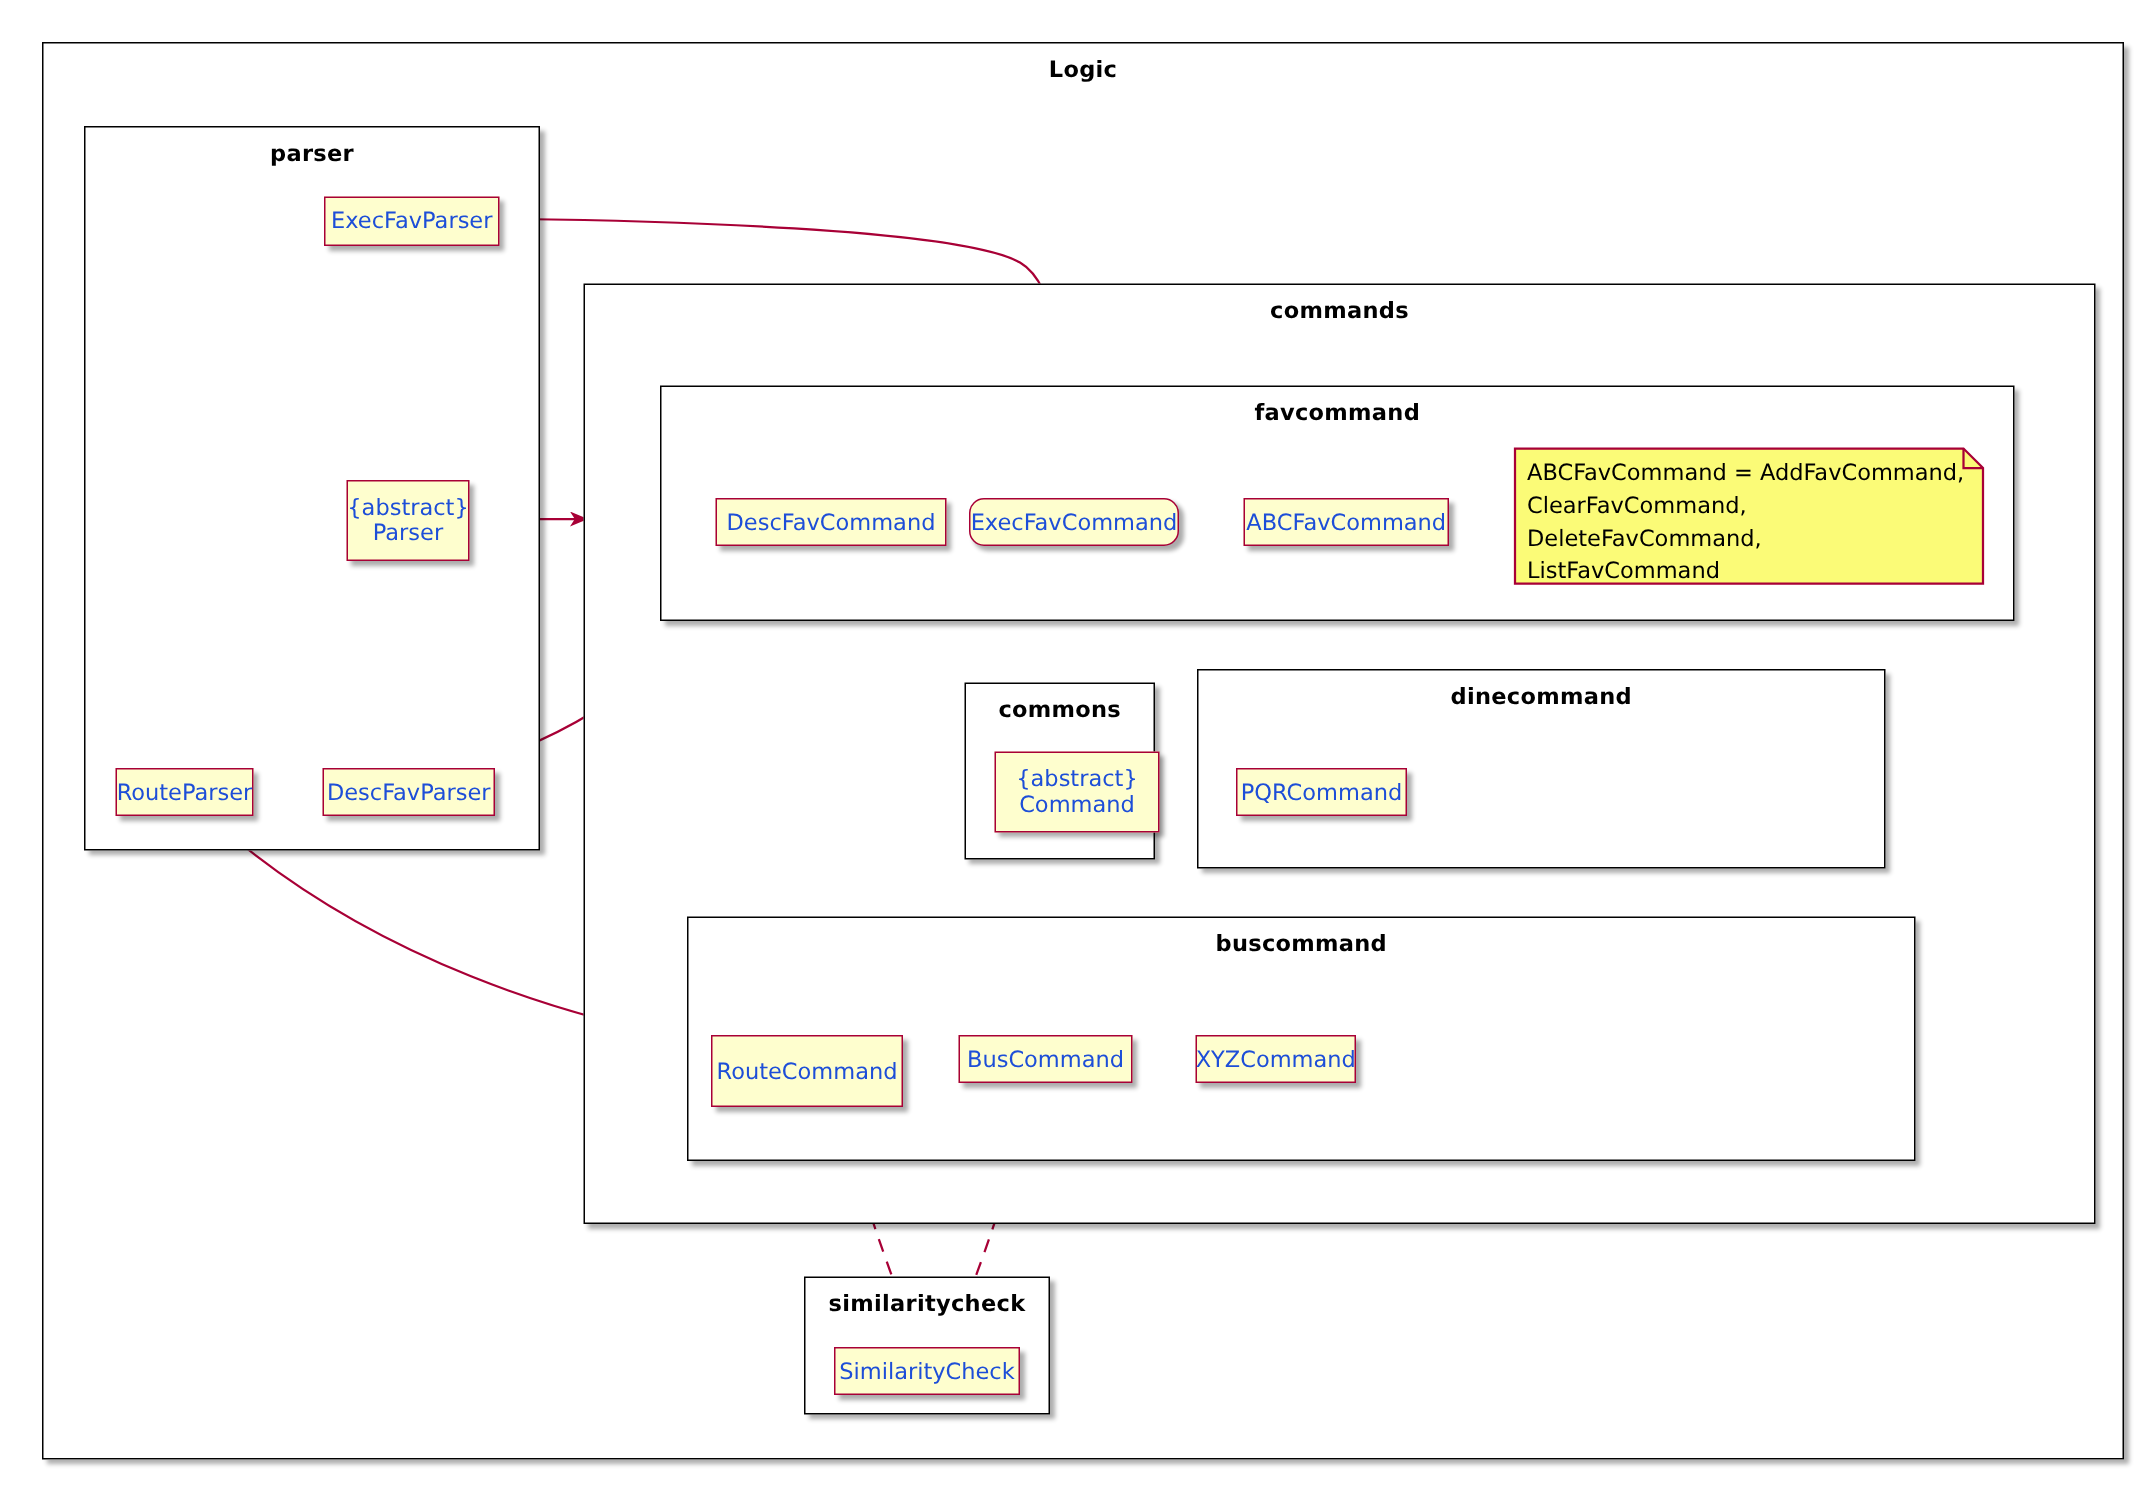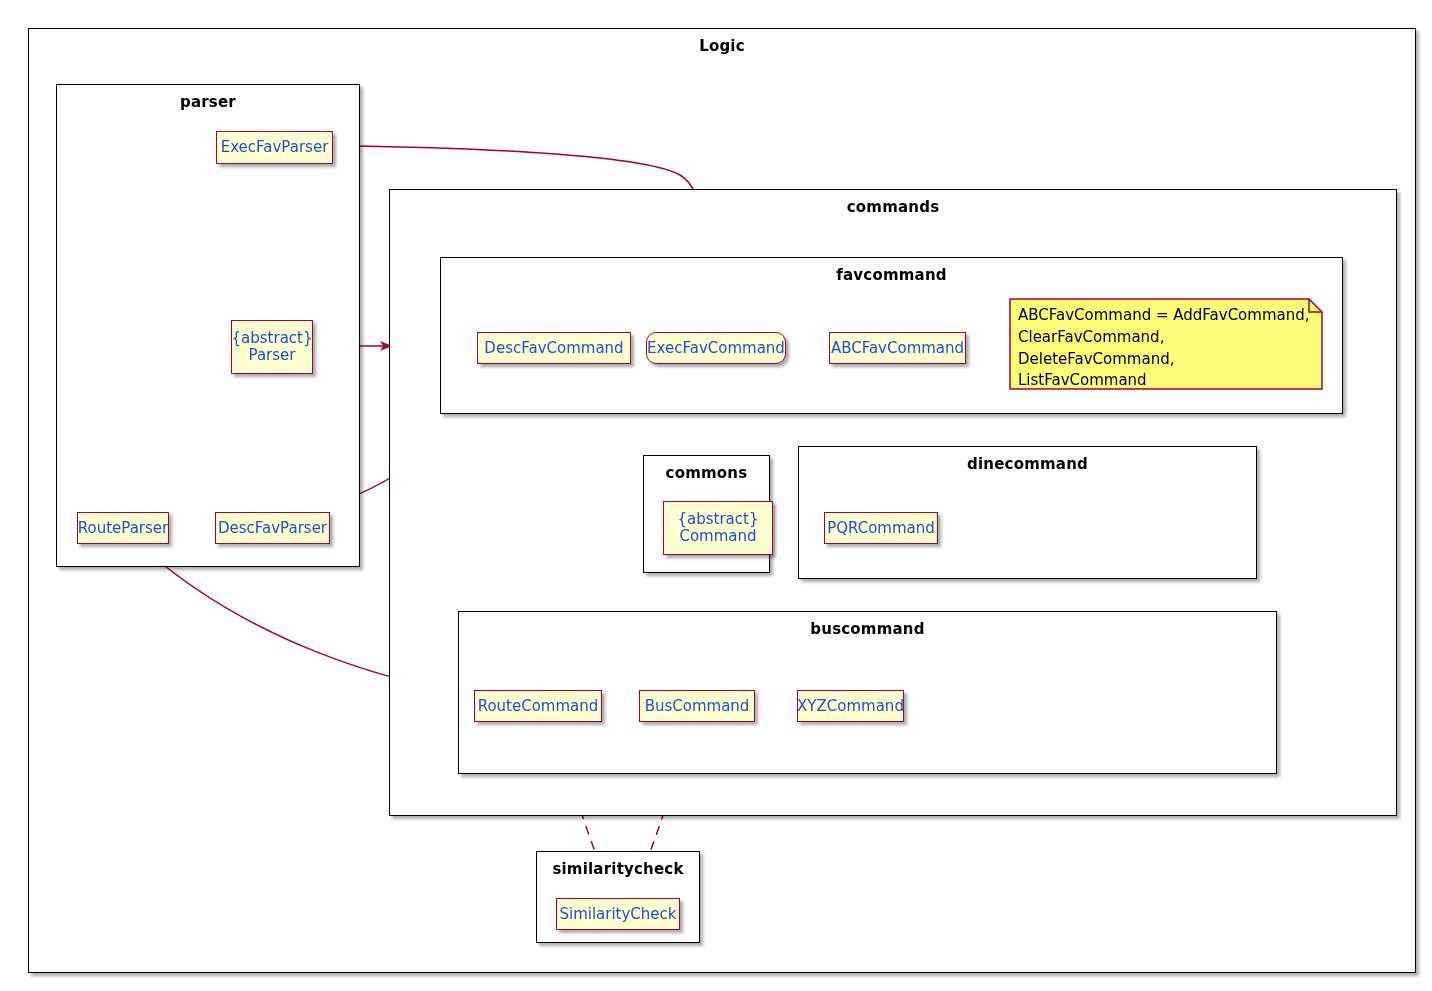--- a/index.html
+++ b/index.html
@@ -235,21 +235,21 @@
 
   <div class="cls" style="left:663px; top:501px; width:110px; height:54px;">
     <span class="ln">{abstract}</span>
     <span class="ln">Command</span>
   </div>
 
   <div class="cls" style="left:824px; top:512px; width:114px; height:32px;">
     <span class="ln">PQRCommand</span>
   </div>
 
-  <div class="cls" style="left:474px; top:690px; width:128px; height:32px;">
+  <div class="cls" style="left:474px; top:690px; width:128px; height:48px;">
     <span class="ln">RouteCommand</span>
   </div>
 
   <div class="cls" style="left:639px; top:690px; width:116px; height:32px;">
     <span class="ln">BusCommand</span>
   </div>
 
   <div class="cls" style="left:797px; top:690px; width:107px; height:32px;">
     <span class="ln">XYZCommand</span>
   </div>

